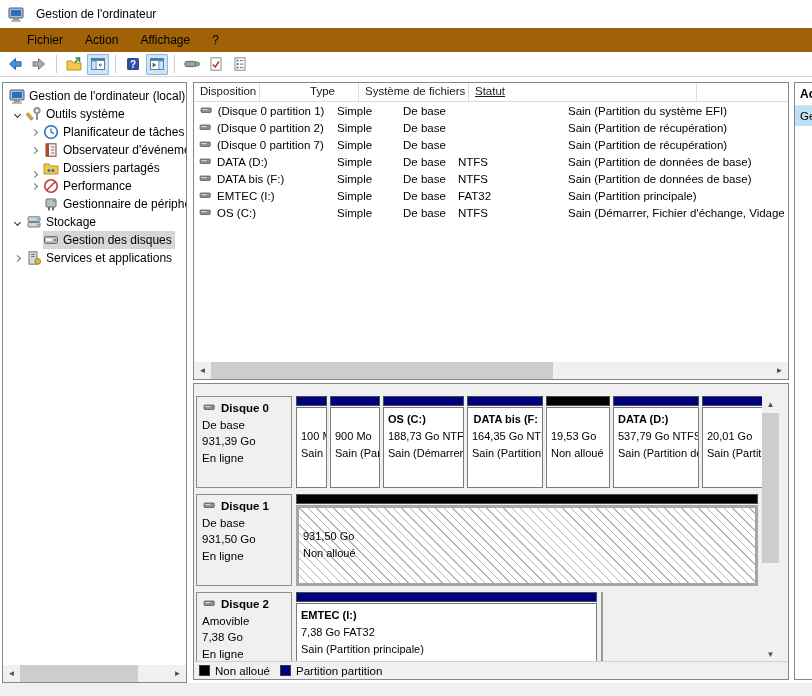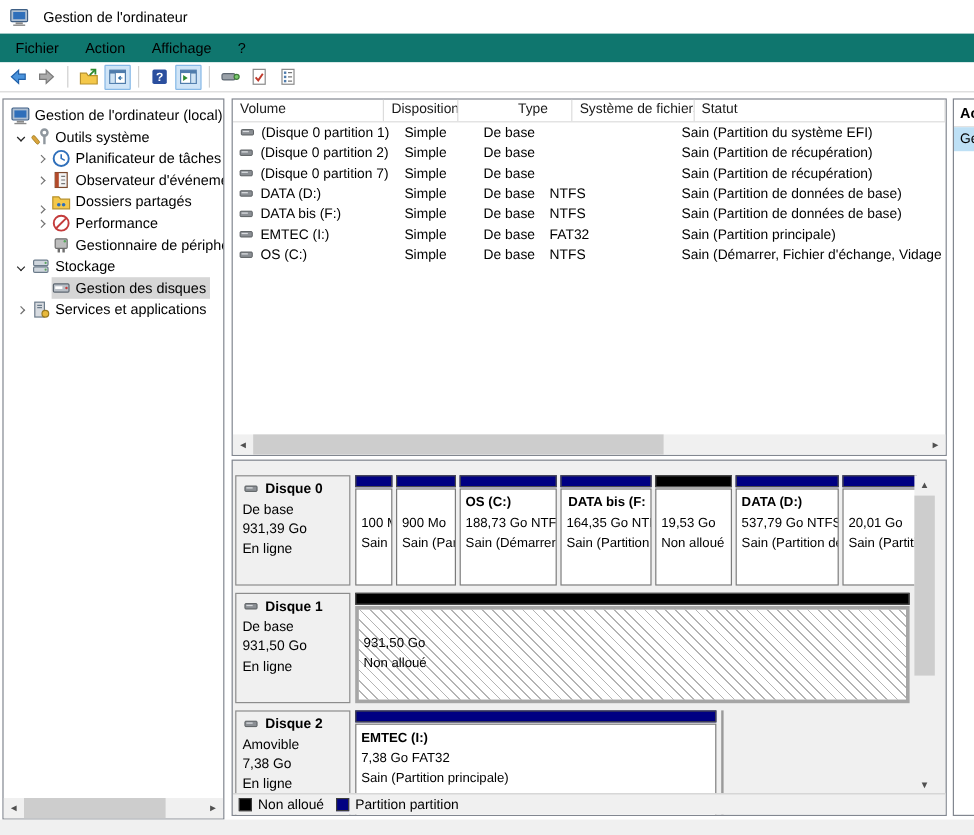--- a/index.html
+++ b/index.html
@@ -4,21 +4,21 @@
 <style>
   * { box-sizing: border-box; margin: 0; padding: 0; }
   html,body { width:812px; height:696px; overflow:hidden; background:#fff;
     font-family:"Liberation Sans", sans-serif; font-size:12px; color:#000; }
 
   
   #titlebar { position:absolute; left:0; top:0; width:812px; height:28px;
     display:flex; align-items:center; padding-left:8px; gap:8px; background:#fff; }
   #titlebar .t { font-size:12px; }
   #menubar { position:absolute; left:0; top:28px; width:812px; height:24px;
-    display:flex; align-items:center; background:#0f766e; padding-left:2px; }
+    display:flex; align-items:center; background:#a16207; padding-left:16px; }
   .menu-item { padding:4px 11px; cursor:default; }
   #toolbar { position:absolute; left:0; top:52px; width:812px; height:25px;
     display:flex; align-items:center; gap:2px; padding-left:4px; background:#fff;
     border-bottom:1px solid #d7d7d7; }
   .tb-btn { width:22px; height:21px; display:flex; align-items:center; justify-content:center;
     border:1px solid transparent; border-radius:1px; }
   .tb-btn.active { background:#cfe4f7; border-color:#86b8e6; }
   .tb-sep { width:1px; height:18px; background:#cfcfcf; margin:0 4px; }
 
   
@@ -324,25 +324,24 @@
     </div>
   <div class="hscroll">
     <span class="sb-arrow">◄</span>
     <span class="sb-thumb" style="width:118px"></span>
     <span class="sb-arrow" style="margin-left:auto">►</span>
   </div>
 </div>
 
 <div id="volume-pane">
   <div class="vl-header" id="vl-header">
-      <div class="vl-h" style="width: 137px;">Volume</div>
       <div class="vl-h" style="width: 66px;">Disposition</div>
       <div class="vl-h" style="width: 55px; margin-left: 44px;">Type</div>
       <div class="vl-h" style="width: 110px;">Système de fichiers</div>
-      <div class="vl-h" style="width: 228px;">Statut</div>
+      <div class="vl-h" style="width: 228px; text-decoration: underline;">Statut</div>
     </div>
   <div id="vl-rows">
       <div class="vl-row">
         <div class="vl-c first" style="width: 137px; justify-content: center;">
           <span class="vol-ic">
             <svg width="15" height="12" viewBox="0 0 16 16" xmlns="http://www.w3.org/2000/svg">
               <rect x="0.8" y="4" width="13.5" height="6" rx="1" fill="#8b8f94" stroke="#4e5256"></rect>
               <rect x="2.4" y="5.4" width="7" height="1.4" fill="#d9dcdf"></rect>
             </svg>
           </span>

